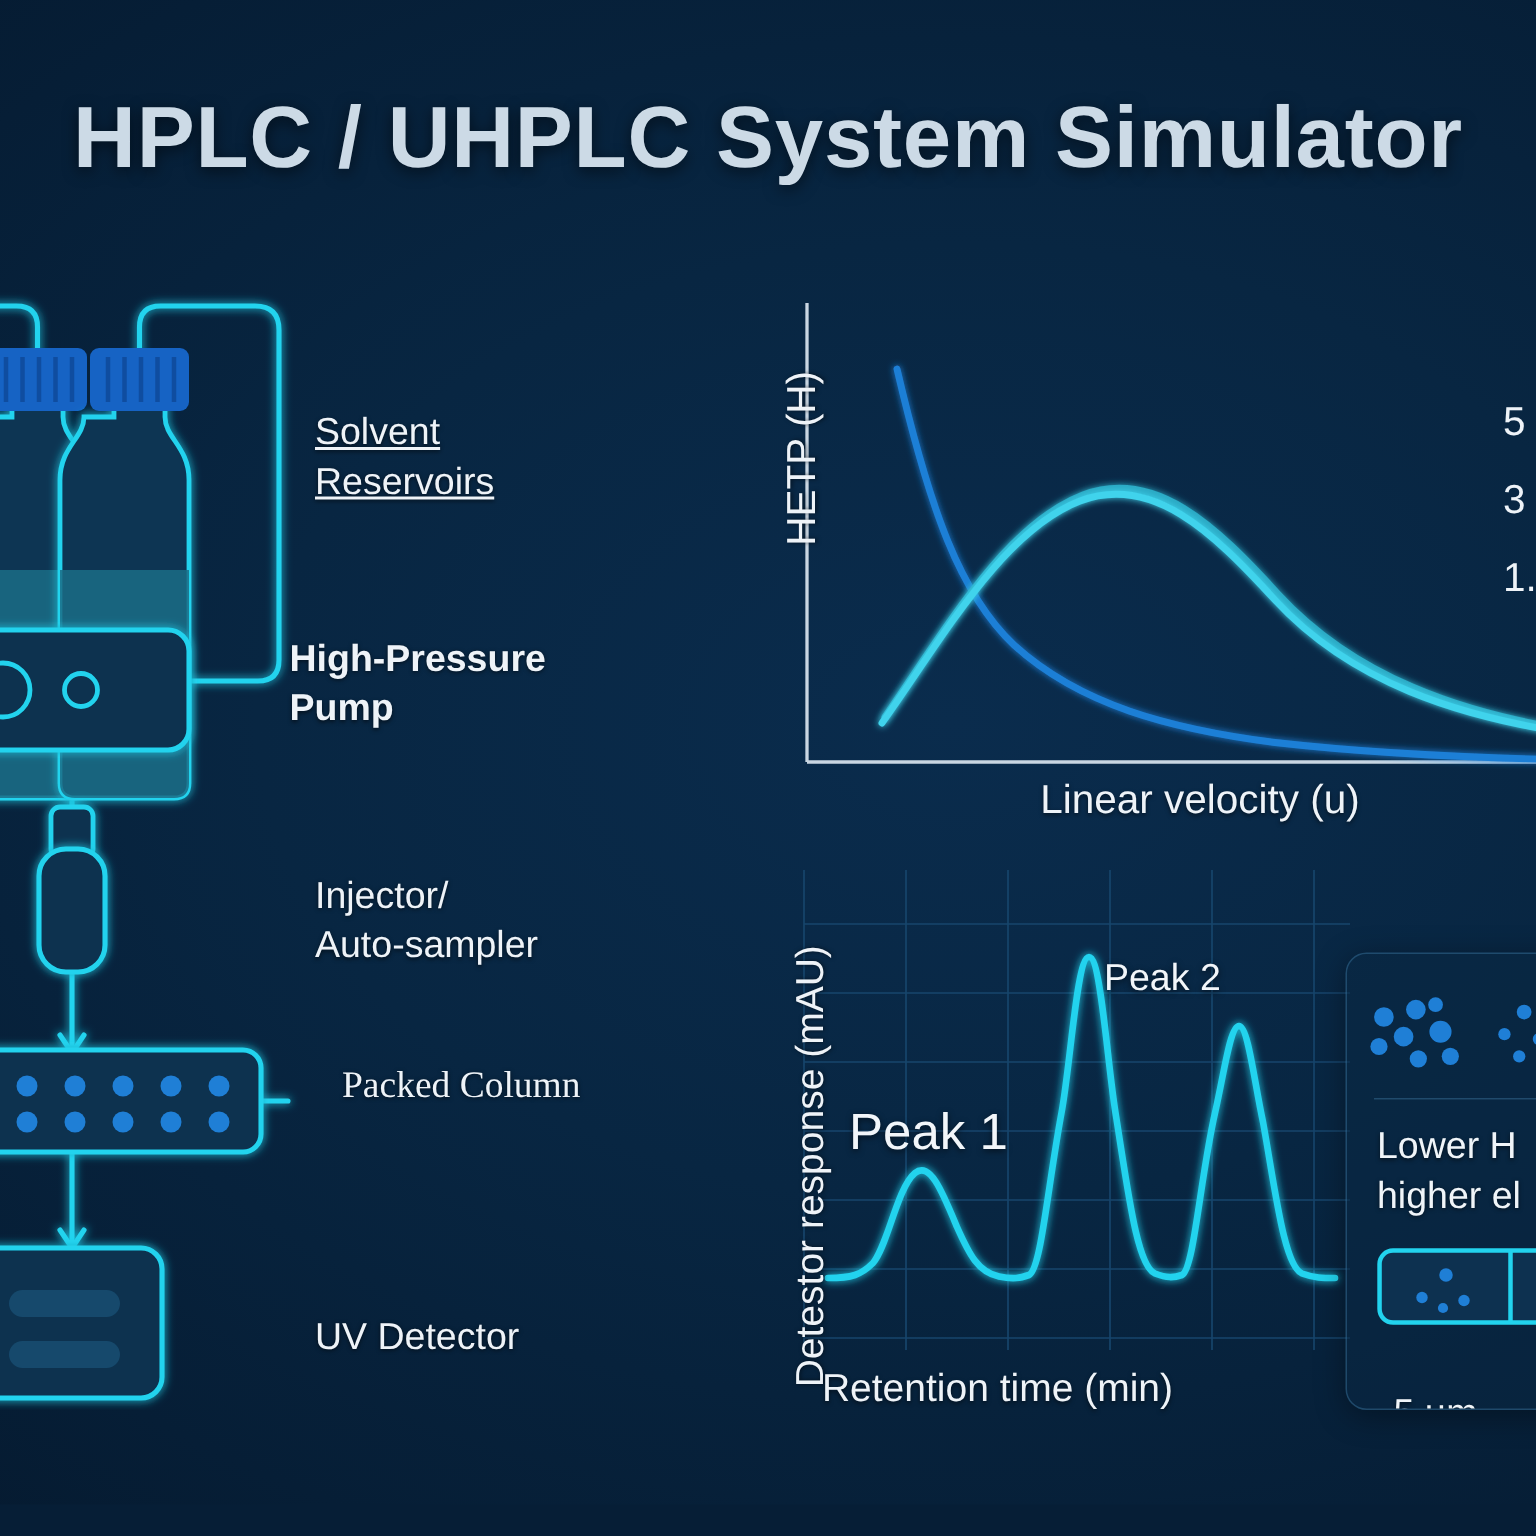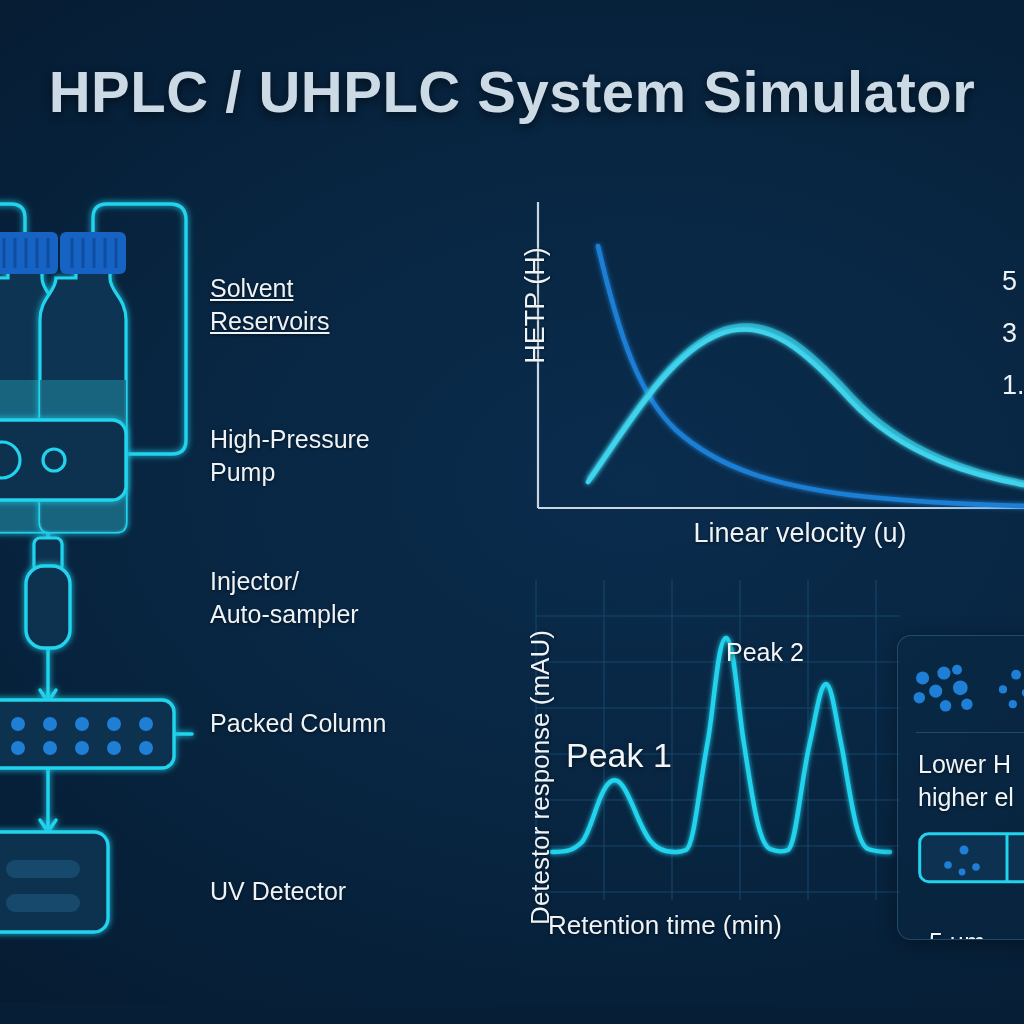--- a/index.html
+++ b/index.html
@@ -170,25 +170,25 @@
         <rect x="-58" y="652" width="236" height="100" rx="14" fill="#0d3150" stroke="#22d3ee" stroke-width="3.4" filter="url(#gl)"></rect>
         <rect x="-22" y="676" width="80" height="56" rx="8" fill="#10405f" stroke="#22d3ee" stroke-width="3"></rect>
         <rect x="76" y="680" width="74" height="18" rx="9" fill="#16496c"></rect>
         <rect x="76" y="714" width="74" height="18" rx="9" fill="#16496c"></rect>
       </g>
     </svg>
   </div>
 
   <div class="lbl" style="left:210px;top:272px;text-decoration:underline;">Solvent
 Reservoirs</div>
-  <div class="lbl" style="left:210px;top:423px;">High-Pressure
+  <div class="lbl" style="left:193px;top:423px;font-weight:bold;">High-Pressure
 Pump</div>
-  <div class="lbl" style="left:210px;top:565px;">Injector/
+  <div class="lbl" style="left:210px;top:581px;">Injector/
 Auto-sampler</div>
-  <div class="lbl" style="left:210px;top:707px;">Packed Column</div>
+  <div class="lbl" style="left:228px;top:707px;font-family:Liberation Serif, serif;">Packed Column</div>
   <div class="lbl" style="left:210px;top:875px;">UV Detector</div>
 
   <div class="panel-hetp">
     <svg width="600" height="370" viewBox="0 0 600 370">
       <defs>
         <filter id="gl2" x="-50%" y="-50%" width="200%" height="200%">
           <feGaussianBlur stdDeviation="2.6" result="b"></feGaussianBlur>
           <feMerge>
               <feMergeNode in="b"></feMergeNode>
               <feMergeNode in="SourceGraphic"></feMergeNode>
@@ -269,21 +269,21 @@
                C 308 272 312 272 318 270
                C 326 266 330 206 340 162
                C 346 136 350 104 356 104
                C 362 104 366 140 372 168
                C 380 212 386 264 398 269
                C 406 272 412 272 420 272"></path>
     </svg>
 
     <div style="position:absolute;left:96px;top:156px;font-size:34px;color:#f2f6fa;
                 text-shadow:0 1px 4px rgba(0,0,0,.6);white-space:nowrap;">Peak 1</div>
-    <div style="position:absolute;left:256px;top:58px;font-size:25px;color:#f2f6fa;
+    <div style="position:absolute;left:266px;top:58px;font-size:25px;color:#f2f6fa;
                 text-shadow:0 1px 4px rgba(0,0,0,.6);white-space:nowrap;">Peak 2</div>
   </div>
 
   <div style="position:absolute;left:330px;top:762px;width:420px;text-align:center;
               transform:rotate(-90deg);font-size:26px;color:#eef3f8;
               text-shadow:0 1px 3px rgba(0,0,0,.55);white-space:nowrap;">Detestor response (mAU)</div>
   <div style="position:absolute;left:455px;top:910px;width:420px;text-align:center;
               font-size:26px;color:#eef3f8;text-shadow:0 1px 3px rgba(0,0,0,.55);">Retention time (min)</div>
 
   <div class="card">

